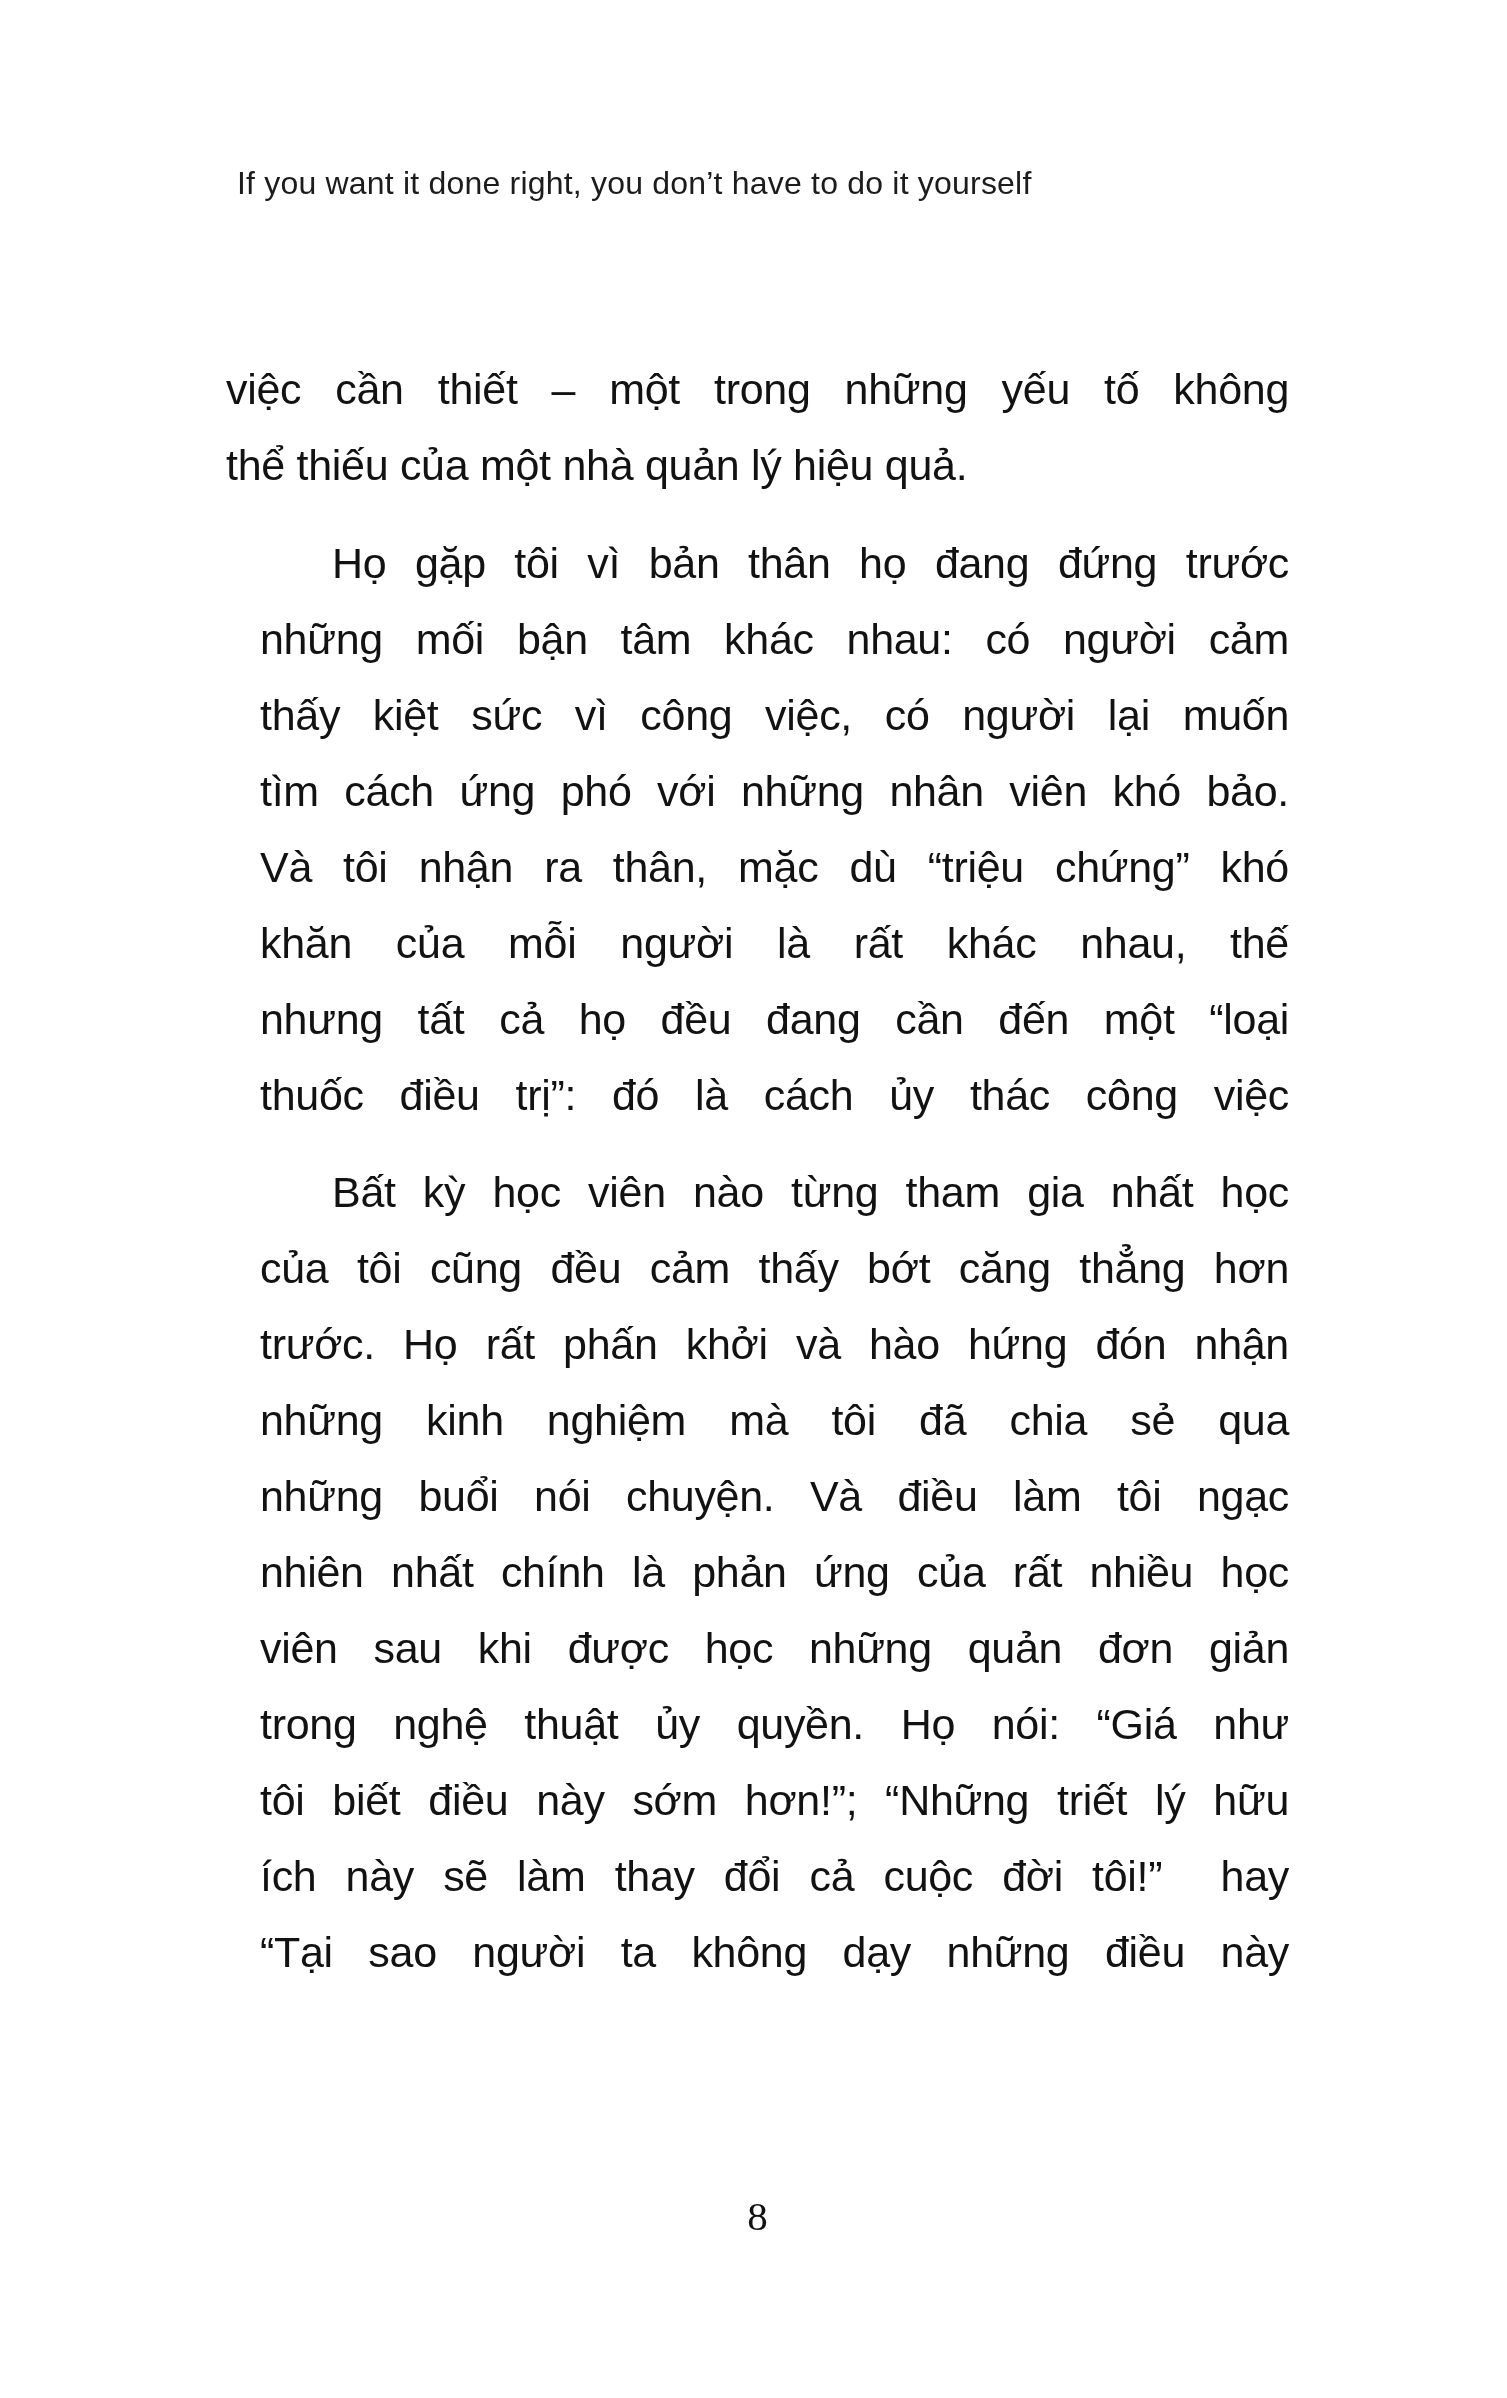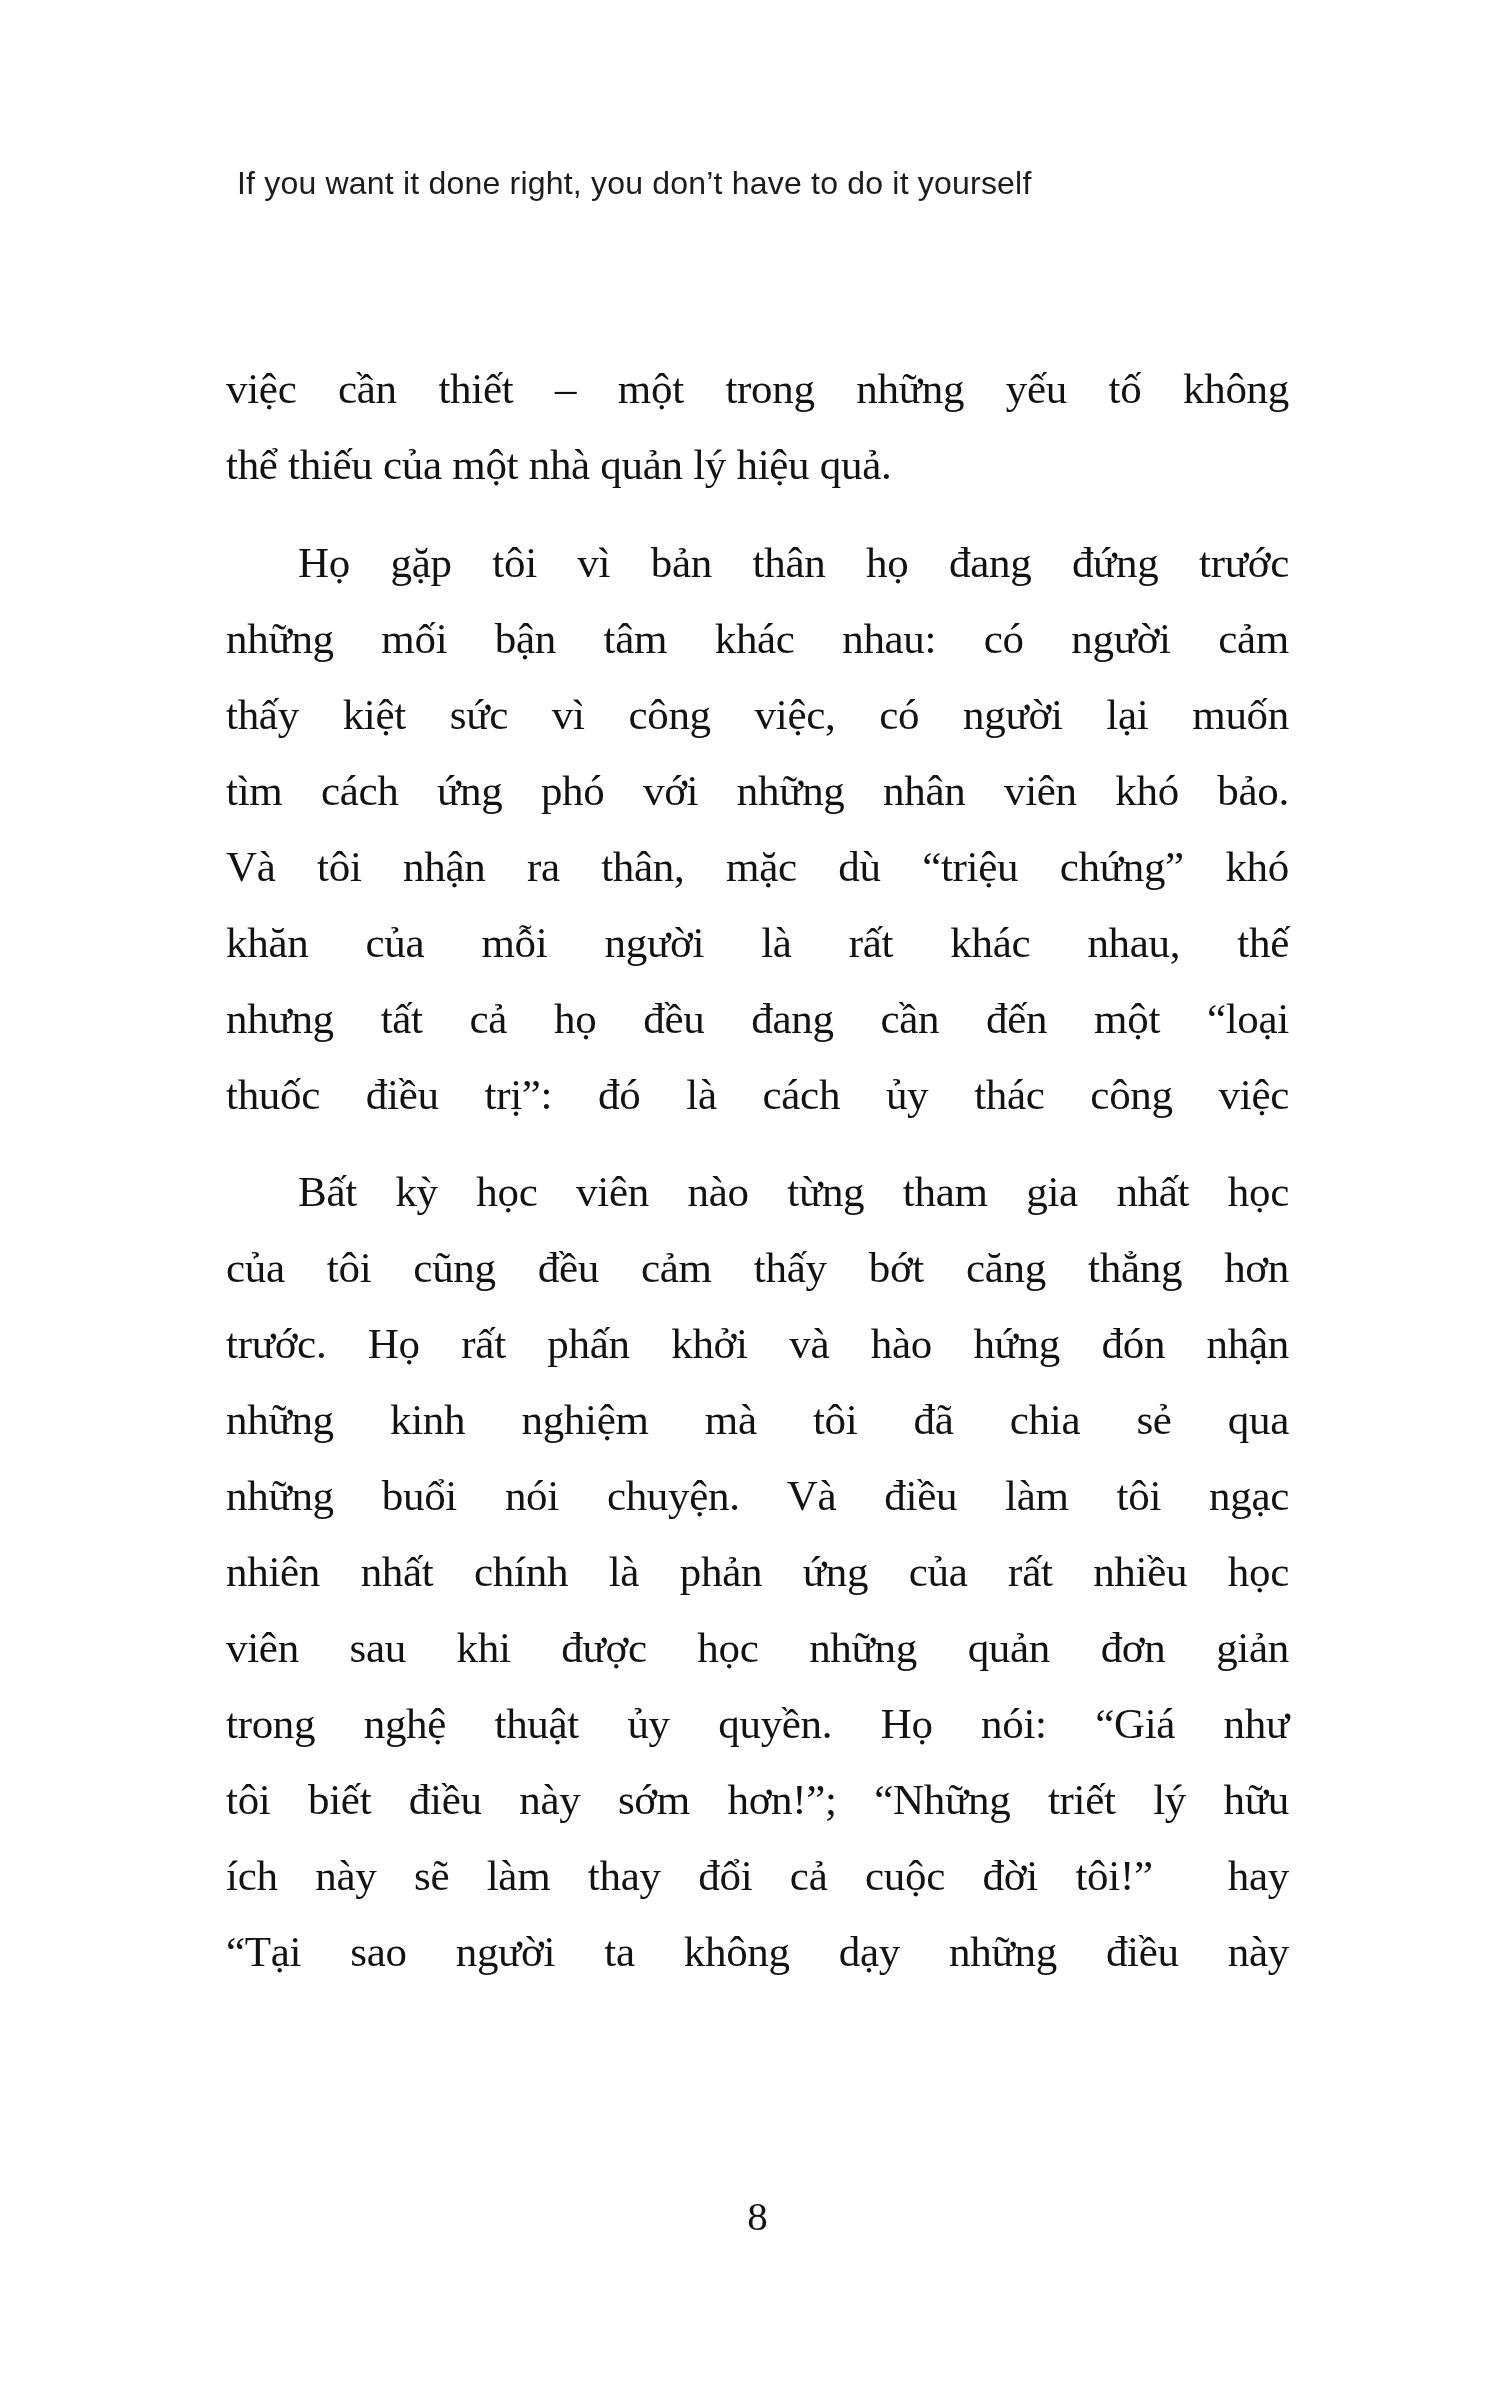--- a/index.html
+++ b/index.html
@@ -32,27 +32,27 @@
     top: 351px;
     left: 226px;
     width: 1063px;
     font-size: 43px;
     line-height: 76px;
     letter-spacing: -0.3px;
     color: #121212;
   }
   .paragraph + .paragraph {
     margin-top: 21.5px;
+    margin-left: 34px;
   }
   .line {
     text-align: justify;
     text-align-last: justify;
     -moz-text-align-last: justify;
     white-space: normal;
-    font-family: Liberation Serif, serif;
   }
   .line.line-end {
     text-align-last: left;
     -moz-text-align-last: left;
   }
   .paragraph.indent .line:first-child {
     text-indent: 72px;
   }
   .page-number {
     position: absolute;

